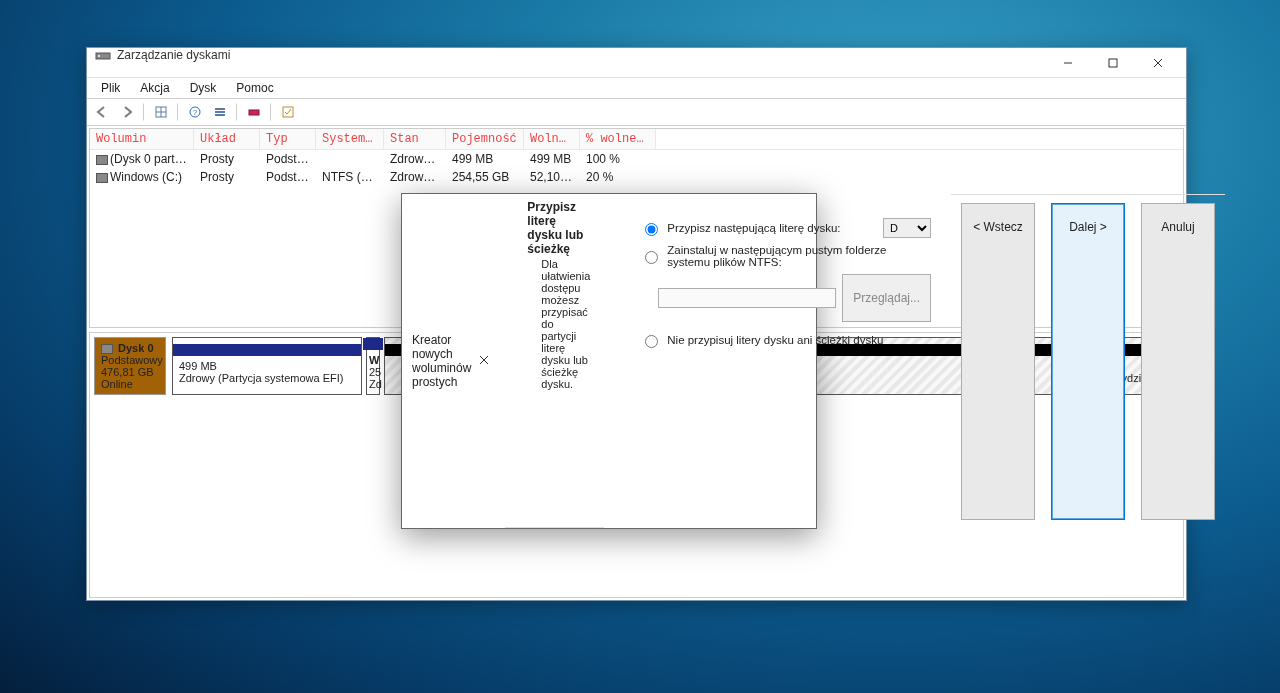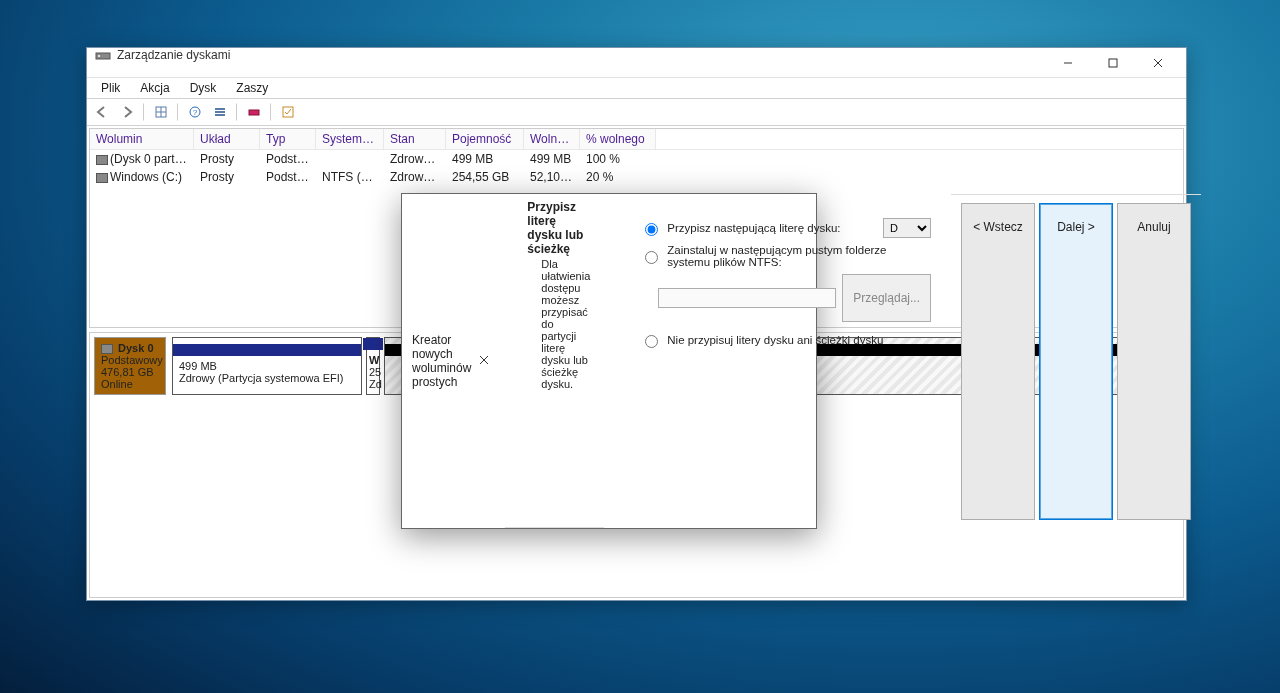--- a/index.html
+++ b/index.html
@@ -68,23 +68,24 @@
   }
   .vt-head {
     display: flex;
     background: #fff;
     border-bottom: 1px solid #e8e8e8;
   }
   .vt-col {
     border-right: 1px solid #e8e8e8;
     padding: 3px 6px;
     font-size: 12px;
-    color: #4c1d95;
+    color: #ef4444;
     overflow: hidden; white-space: nowrap; text-overflow: ellipsis;
     background:#fafafa;
+    font-family:Liberation Mono, monospace;
   }
   .vt-row { display: flex; padding: 1px 0;}
   .vt-cell {
     padding: 1px 6px;
     overflow: hidden; white-space: nowrap; text-overflow: ellipsis;
   }
   .c0 { width: 104px; }
   .c1 { width: 66px; }
   .c2 { width: 56px; }
   .c3 { width: 68px; }
@@ -141,21 +142,21 @@
   .dlg-head {
     padding: 6px 14px 10px 22px;
     border-bottom: 1px solid #ddd;
   }
   .dlg-head b { font-size: 12px; }
   .dlg-head .sub { font-size: 11px; padding-left: 14px; padding-top: 2px; }
   .dlg-body { flex: 1; padding: 18px 20px 10px 36px; font-size: 11.5px; }
   .opt-row { display: flex; align-items: center; margin: 6px 0; gap: 6px; }
   .dlg-footer {
     border-top: 1px solid #ddd;
-    display: flex; justify-content: flex-end; gap: 4px; padding: 8px 10px;
+    display: flex; justify-content: flex-end; gap: 16px; padding: 8px 10px;
   }
   .btn {
     min-width: 74px; padding: 16px 10px; border: 1px solid #adadad; background: #e9e9e9;
     font-size: 12px; text-align: center;
   }
   .btn.primary { border: 1px solid #0078d7; box-shadow: inset 0 0 0 1px #59a7e4; background:#e5f1fb;}
   select {
     font-size: 11px; border: 1px solid #adadad; background: #efefef;
     width: 48px; height: 20px; padding: 0 2px;
   }
@@ -193,21 +194,21 @@
             <line x1="9" y1="1" x2="1" y2="9" stroke="#333"></line>
           </svg>
         </div>
     </div>
   </div>
 
   <div class="menubar">
     <div class="menuitem">Plik</div>
     <div class="menuitem">Akcja</div>
     <div class="menuitem">Dysk</div>
-    <div class="menuitem">Zaszy</div>
+    <div class="menuitem">Pomoc</div>
   </div>
 
   <div class="toolbar">
     <div class="tbtn">
         <svg width="14" height="14">
           <path d="M9 2 L3 7 L9 12" fill="none" stroke="#7a7a7a" stroke-width="2"></path>
         </svg>
       </div>
     <div class="tbtn">
         <svg width="14" height="14">

